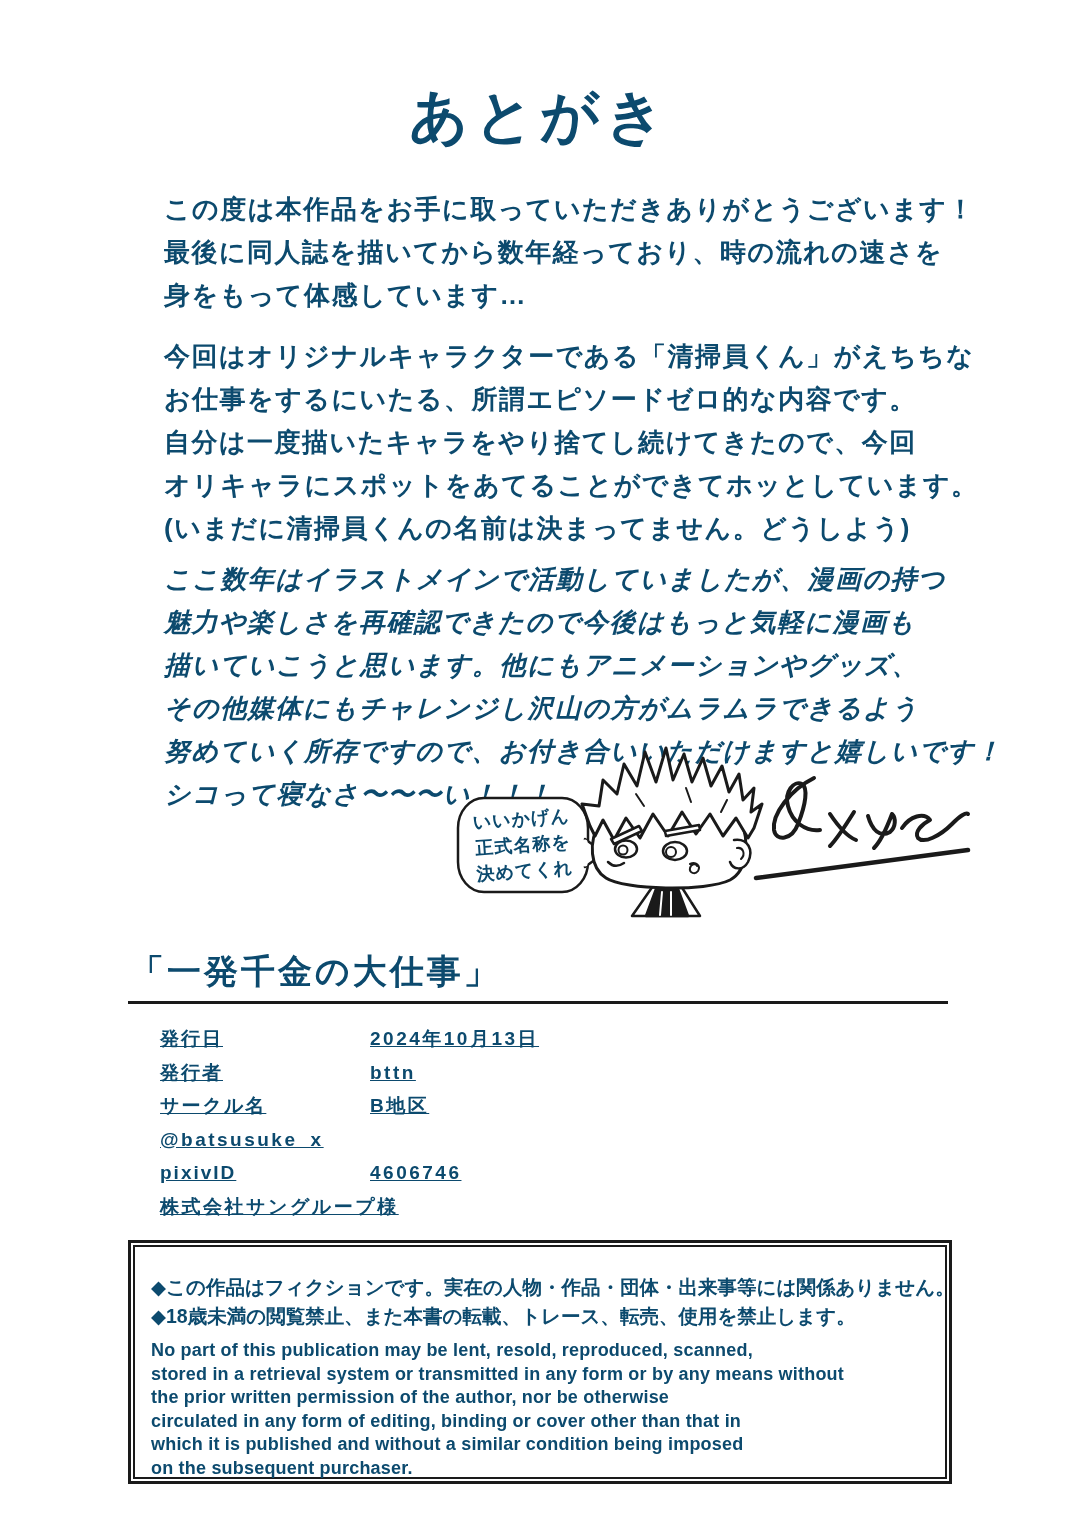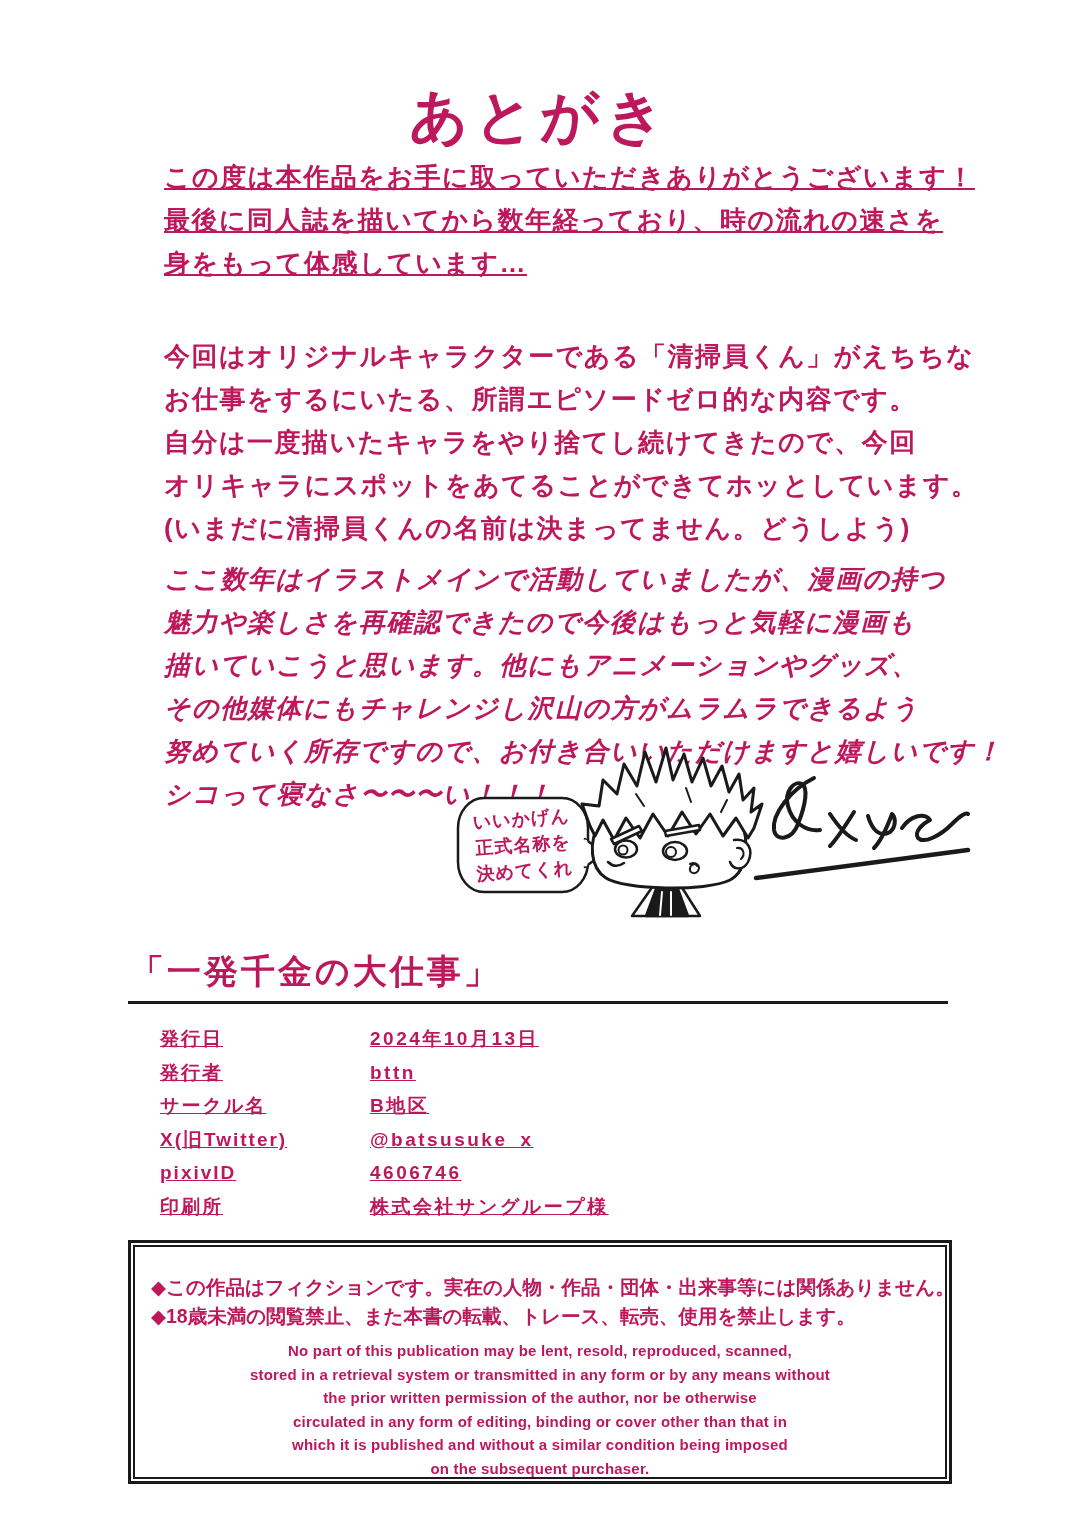--- a/index.html
+++ b/index.html
@@ -2,36 +2,36 @@
 <html><head>
 <meta charset="utf-8">
 <style>
   html,body{margin:0;padding:0;background:#e8e8e8;}
   .page{
     position:relative;
     width:1080px;height:1525px;
     background:#ffffff;
     margin:0 auto;
     overflow:hidden;
-    color:#be185d;
+    color:#0c4a6e;
     font-family:"Liberation Sans","DejaVu Sans",sans-serif;
   }
   .pre{white-space:pre;}
   .page-title{
     position:absolute;top:78px;left:0;width:100%;
     text-align:center;
     font-size:58px;font-weight:800;letter-spacing:6px;
     margin:0;
   }
   .body-par{
     position:absolute;left:164px;
     font-size:26px;line-height:43px;font-weight:700;
     letter-spacing:1.5px;margin:0;
   }
-  .p1{top:156px;text-decoration:underline;}
+  .p1{top:188px;}
   .p2{top:335px;}
   .p3{top:558px;font-style:italic;}
 
   .illustration{position:absolute;left:440px;top:742px;width:540px;height:205px;}
   .illustration svg{position:absolute;left:0;top:0;}
   .bubble-text{
     position:absolute;left:20px;top:64px;width:126px;
     text-align:center;font-size:18px;line-height:26px;font-weight:600;
     transform:rotate(-4deg);letter-spacing:1px;
   }
@@ -53,21 +53,21 @@
   .notice-outer{
     position:absolute;left:128px;top:1240px;width:824px;height:244px;
     border:3px solid #1a1a1a;box-sizing:border-box;
   }
   .notice-inner{
     position:absolute;top:2px;left:2px;right:2px;bottom:2px;
     border:2px solid #1a1a1a;
     padding:26px 16px;box-sizing:border-box;
   }
   .notice-jp{font-size:19.5px;line-height:29px;font-weight:700;margin:0 0 8px 0;}
-  .notice-en{font-size:15px;line-height:23.5px;font-weight:700;letter-spacing:0.2px;margin:8px;text-align:center;}
+  .notice-en{font-size:18px;line-height:23.5px;font-weight:700;letter-spacing:0.2px;margin:0;}
 </style>
 </head>
 <body>
 
 <div class="page">
 
   <h1 class="page-title">あとがき</h1>
 
   <p class="body-par p1 pre">この度は本作品をお手に取っていただきありがとうございます！
 最後に同人誌を描いてから数年経っており、時の流れの速さを
@@ -146,29 +146,27 @@
     </div>
     <div class="colophon-row">
       <span class="colophon-label">発行者</span>
       <span class="colophon-value">bttn</span>
     </div>
     <div class="colophon-row">
       <span class="colophon-label">サークル名</span>
       <span class="colophon-value">B地区</span>
     </div>
     <div class="colophon-row">
-      <span class="colophon-label">X(旧Twitter)</span>
       <span class="colophon-value">@batsusuke_x</span>
     </div>
     <div class="colophon-row">
       <span class="colophon-label">pixivID</span>
       <span class="colophon-value">4606746</span>
     </div>
     <div class="colophon-row">
-      <span class="colophon-label">印刷所</span>
       <span class="colophon-value">株式会社サングループ様</span>
     </div>
   </div>
 
   <div class="notice-outer">
     <div class="notice-inner">
       <p class="notice-jp pre">◆この作品はフィクションです。実在の人物・作品・団体・出来事等には関係ありません。
 ◆18歳未満の閲覧禁止、また本書の転載、トレース、転売、使用を禁止します。</p>
       <p class="notice-en pre">No part of this publication may be lent, resold, reproduced, scanned,
 stored in a retrieval system or transmitted in any form or by any means without

